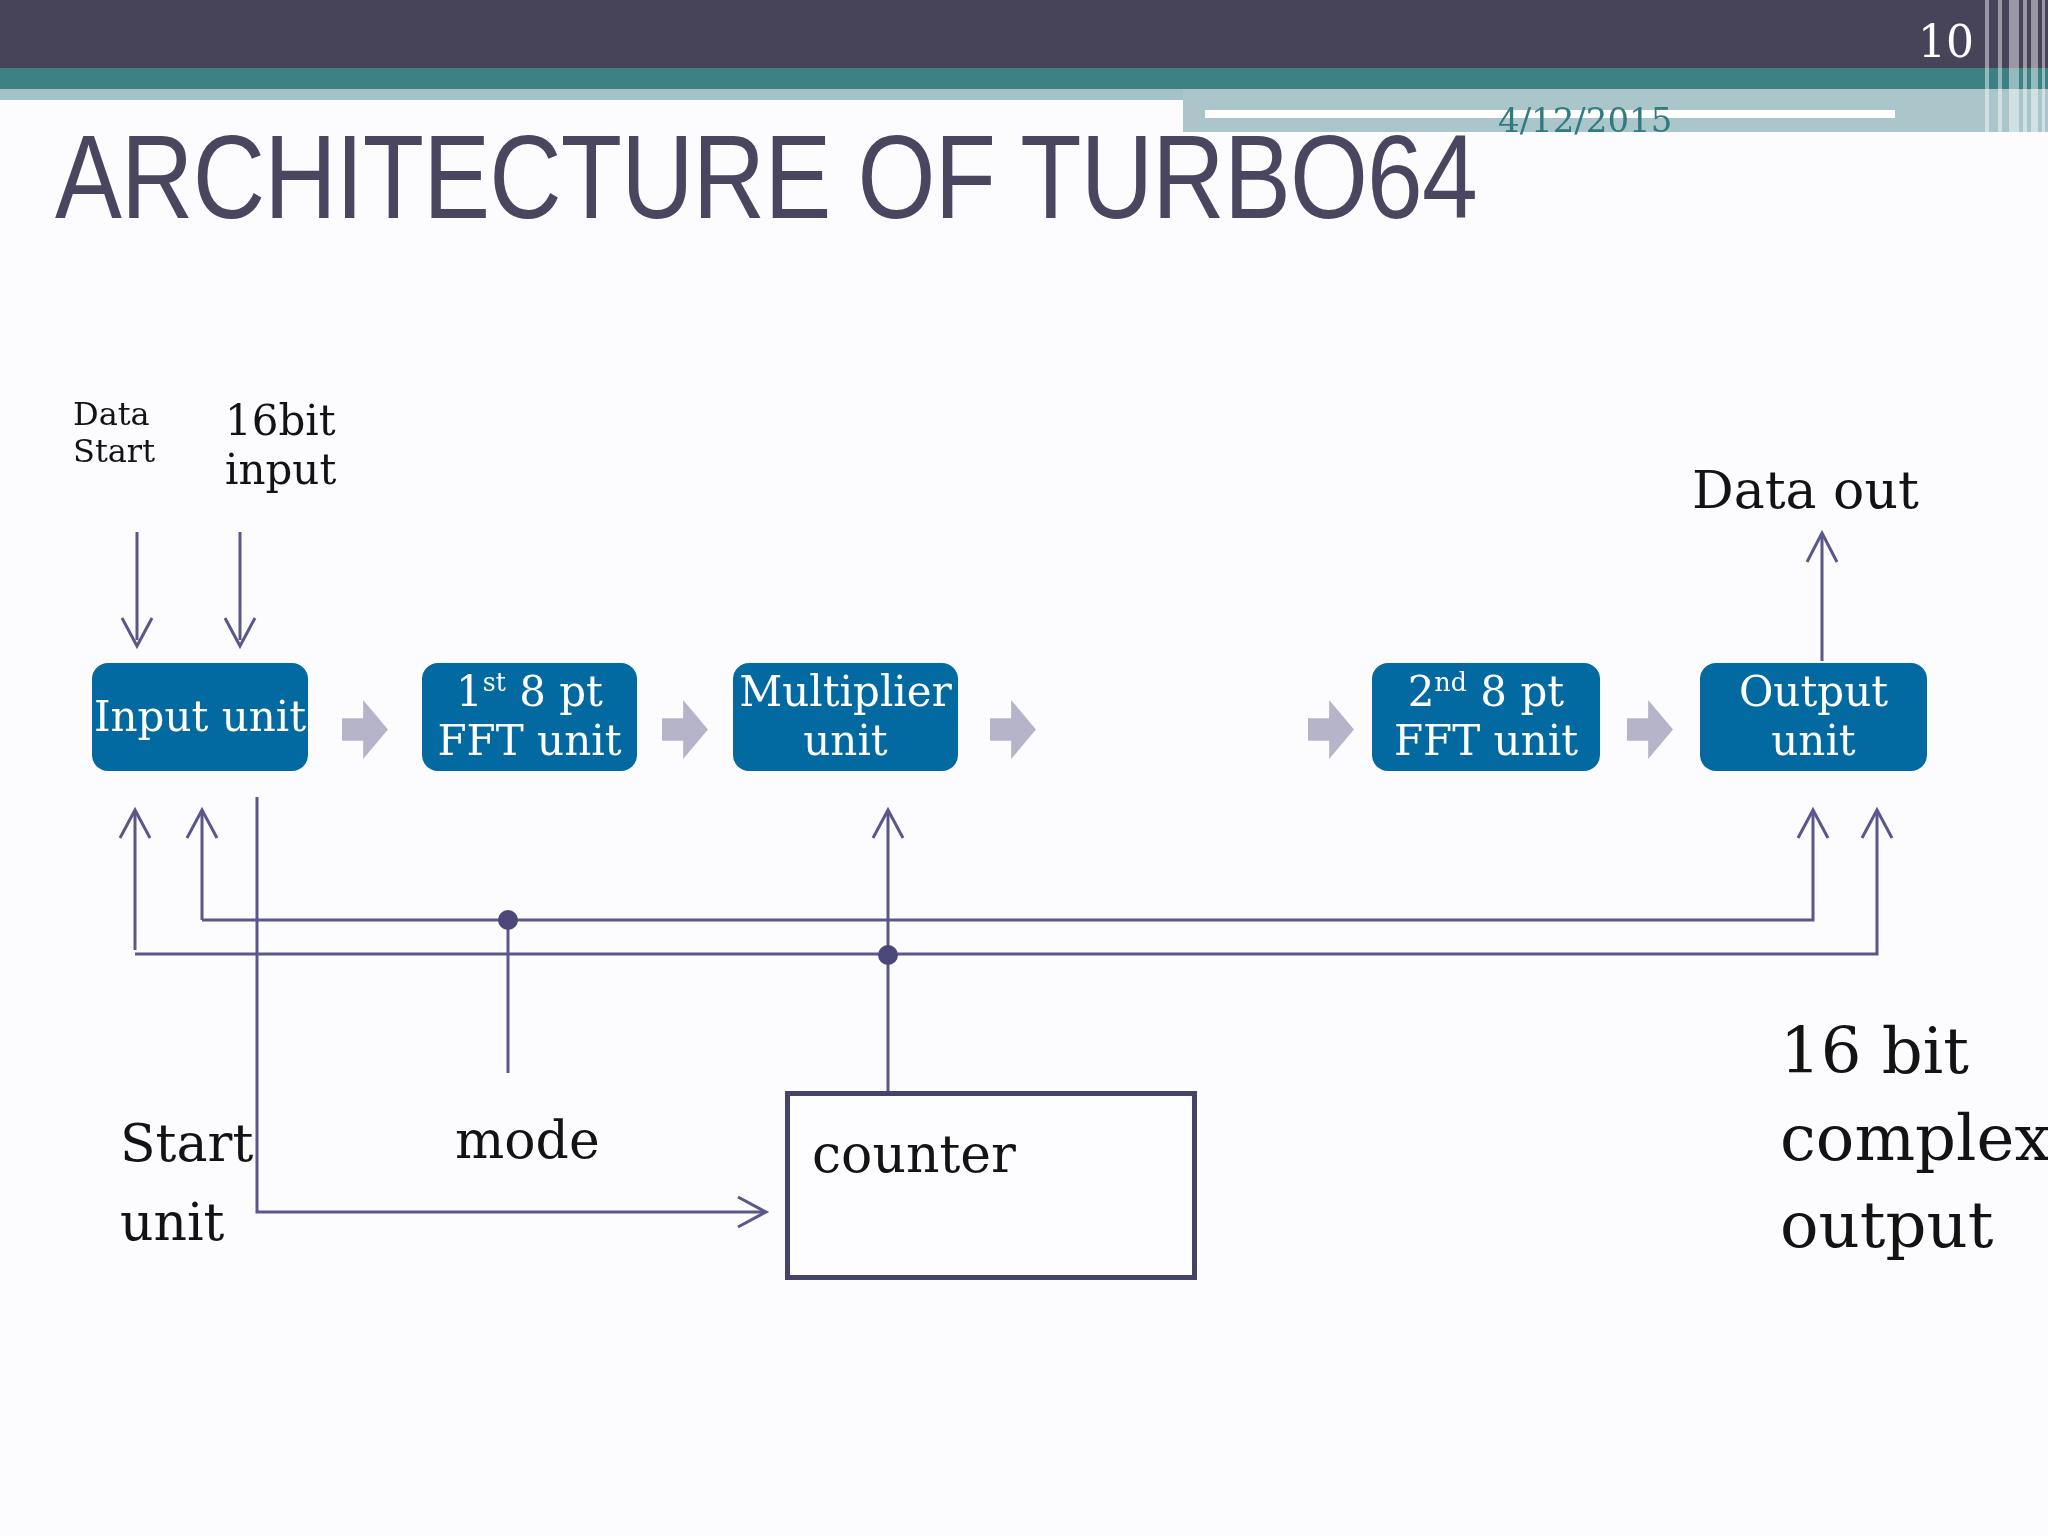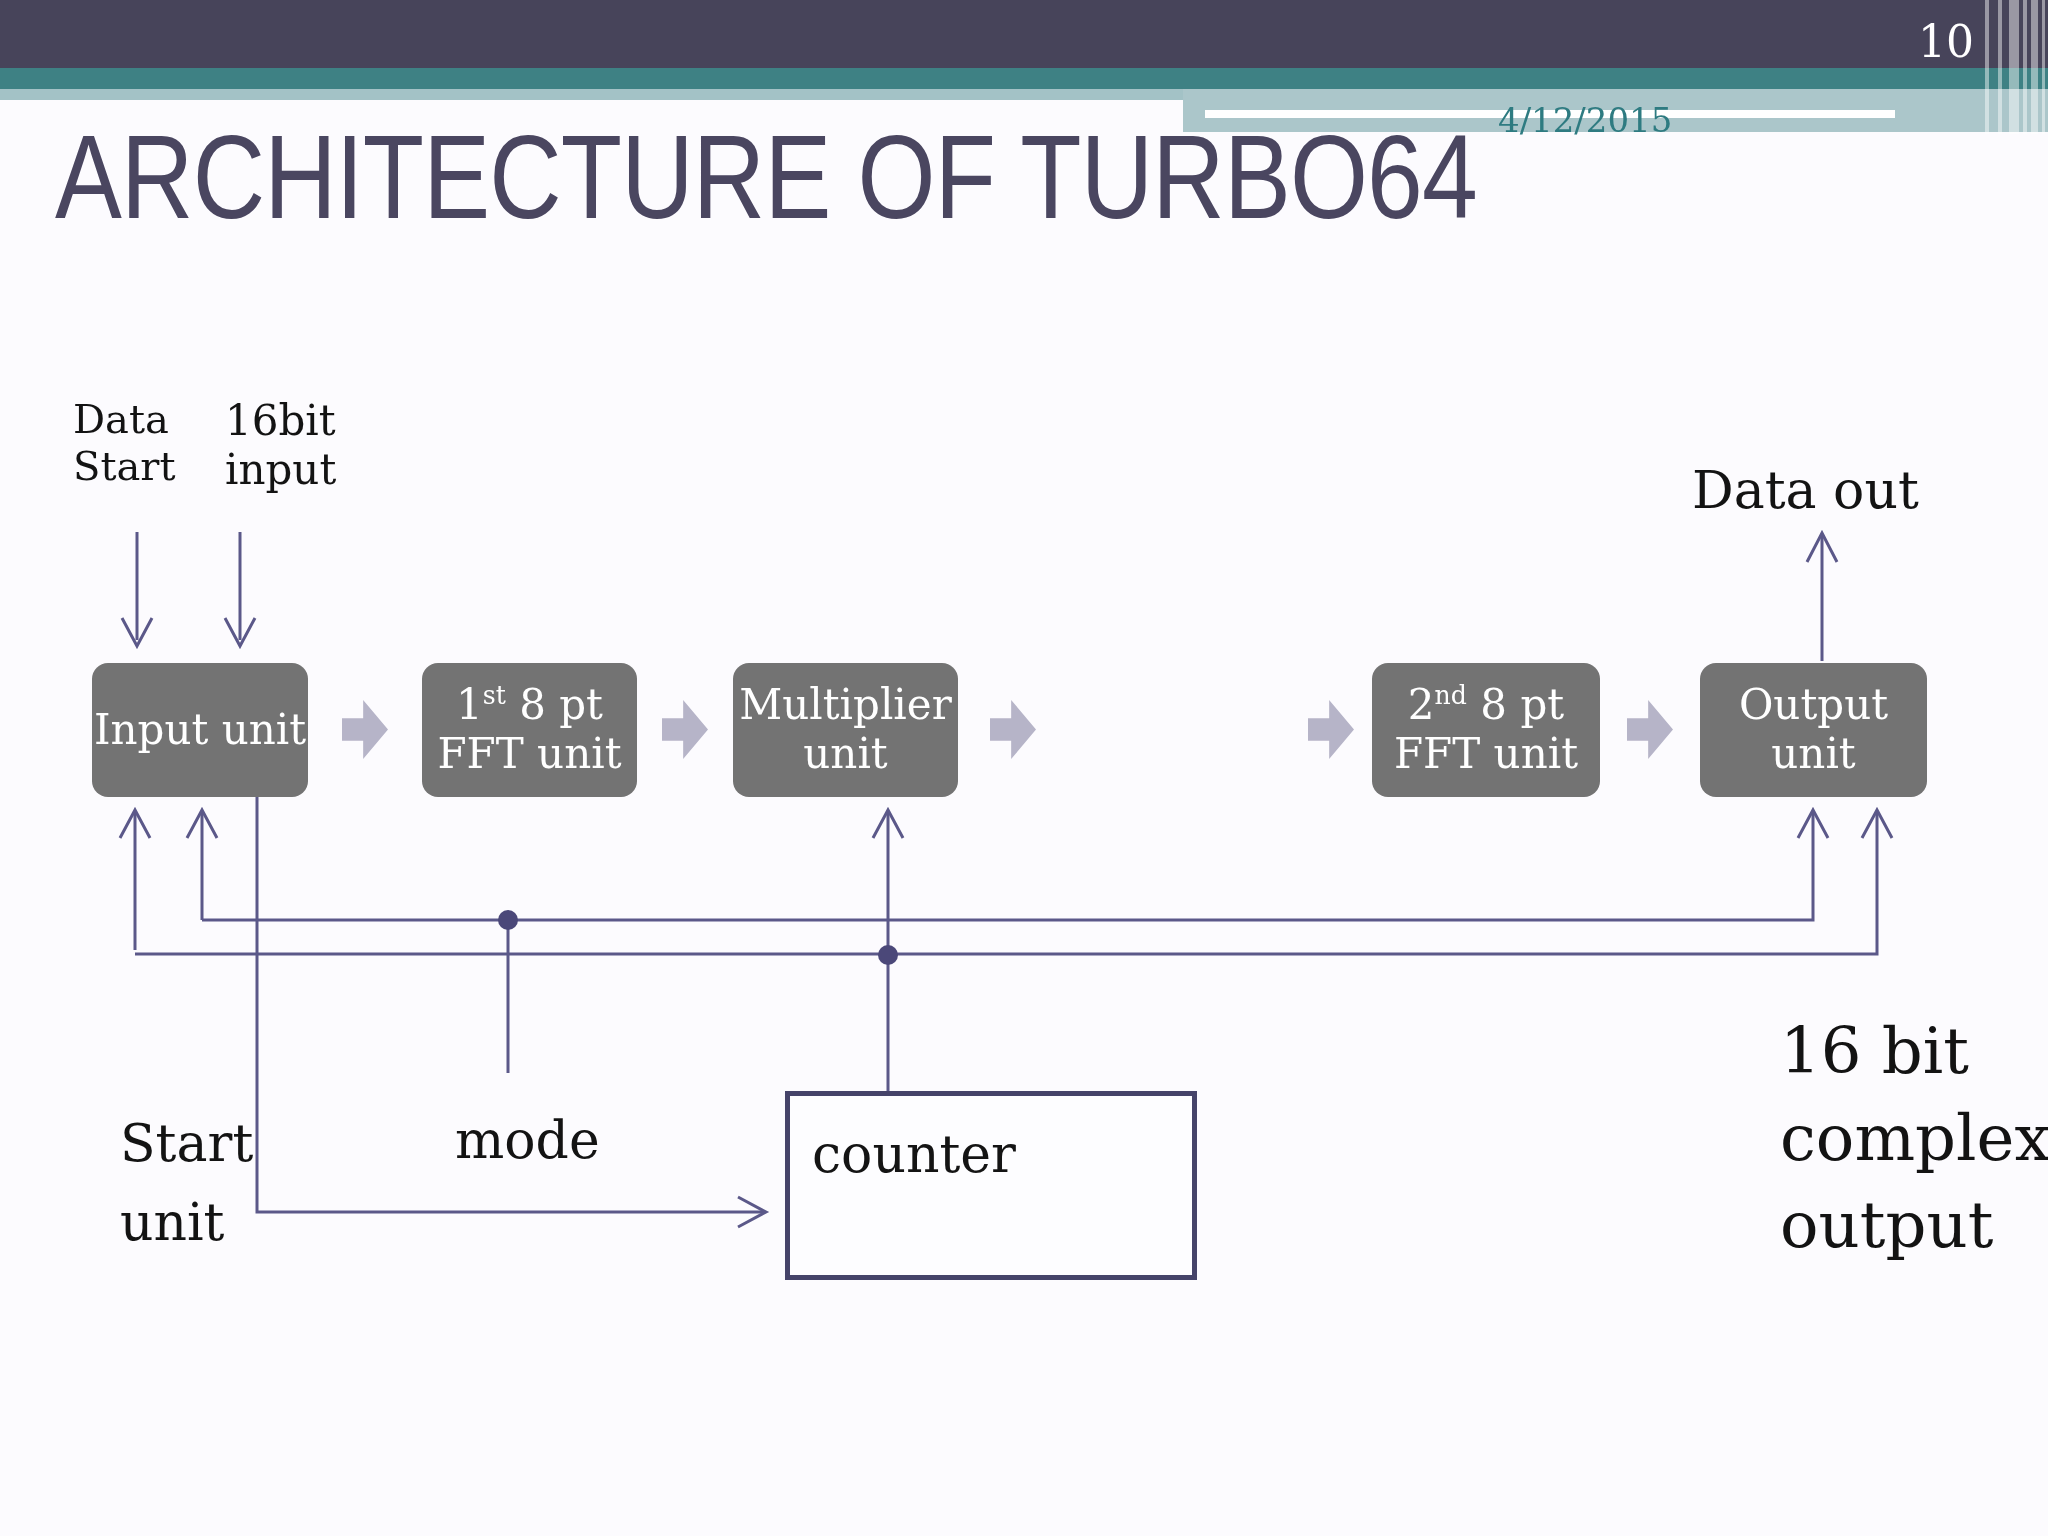--- a/index.html
+++ b/index.html
@@ -15,38 +15,38 @@
   .pinstripes{position:absolute;left:1985px;top:0;width:63px;height:134px;}
   .pinstripes div{position:absolute;top:0;height:134px;background:rgba(255,255,255,0.45);}
   .ps1{left:0;width:4px;}.ps2{left:13px;width:4px;}.ps3{left:24px;width:10px;}
   .ps4{left:38px;width:4px;}.ps5{left:46px;width:7px;}.ps6{left:57px;width:3px;}
   .page-num{position:absolute;left:1918px;top:16px;color:#ffffff;font-size:44px;}
   .slide-title{position:absolute;left:55px;top:118px;color:#4a4660;
                font-family:"Liberation Sans",sans-serif;font-size:118px;line-height:1;
                letter-spacing:-1px;white-space:nowrap;transform:scaleX(0.85);transform-origin:left top;}
   .slide-date{position:absolute;left:1498px;top:100px;color:#2e7b81;font-size:34px;}
   
-  .ubox{position:absolute;top:663px;height:134px;background:#737373;border-radius:16px;
+  .ubox{position:absolute;top:663px;height:108px;background:#0369a1;border-radius:16px;
         color:#ffffff;font-size:42px;line-height:1.16;display:flex;flex-direction:column;
         align-items:center;justify-content:center;text-align:center;}
   .ubox sup{font-size:60%;line-height:0;}
   .b1{left:92px;width:216px;}  .b2{left:422px;width:215px;}
   .b3{left:733px;width:225px;} .b4{left:1068px;width:222px;}
   .b5{left:1372px;width:228px;}.b6{left:1700px;width:227px;}
   
   .barrow{position:absolute;top:700px;width:46px;height:59px;background:#b6b4c8;
           clip-path:polygon(0 31%,46% 31%,46% 0,100% 50%,46% 100%,46% 69%,0 69%);}
   .a1{left:342px;}.a2{left:662px;}.a3{left:990px;}.a4{left:1308px;}.a5{left:1627px;}
   
   .counter{position:absolute;left:785px;top:1091px;width:412px;height:189px;
            border:5px solid #454369;background:#fdfdff;box-sizing:border-box;
            color:#141414;font-size:52px;line-height:1.4;padding:22px 0 0 22px;}
   
   .lbl{position:absolute;color:#131313;}
-  .l-datastart{left:73px;top:396px;font-size:40px;line-height:1.17;}
+  .l-datastart{left:73px;top:396px;font-size:32px;line-height:1.17;}
   .l-16bit{left:225px;top:396px;font-size:42px;line-height:1.17;}
   .l-dataout{left:1692px;top:460px;font-size:52px;text-align:right;}
   .l-startcount{left:120px;top:1104px;font-size:52px;line-height:1.52;}
   .l-mode{left:455px;top:1110px;font-size:52px;}
   .l-complex{left:1780px;top:1008px;font-size:64px;line-height:1.36;}
   
   #wires{position:absolute;left:0;top:0;pointer-events:none;}
 </style>
 </head>
 <body>

